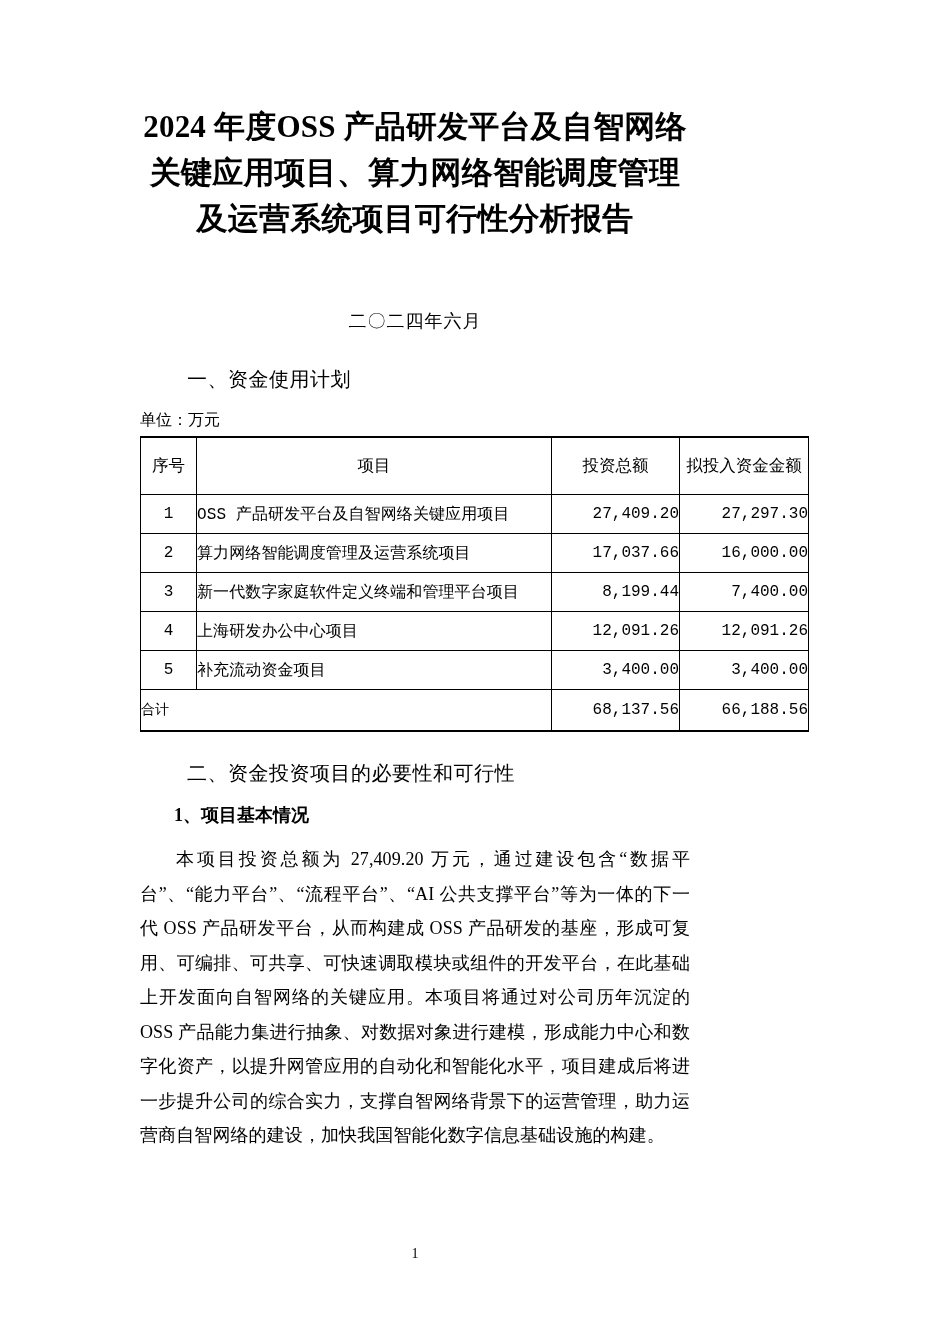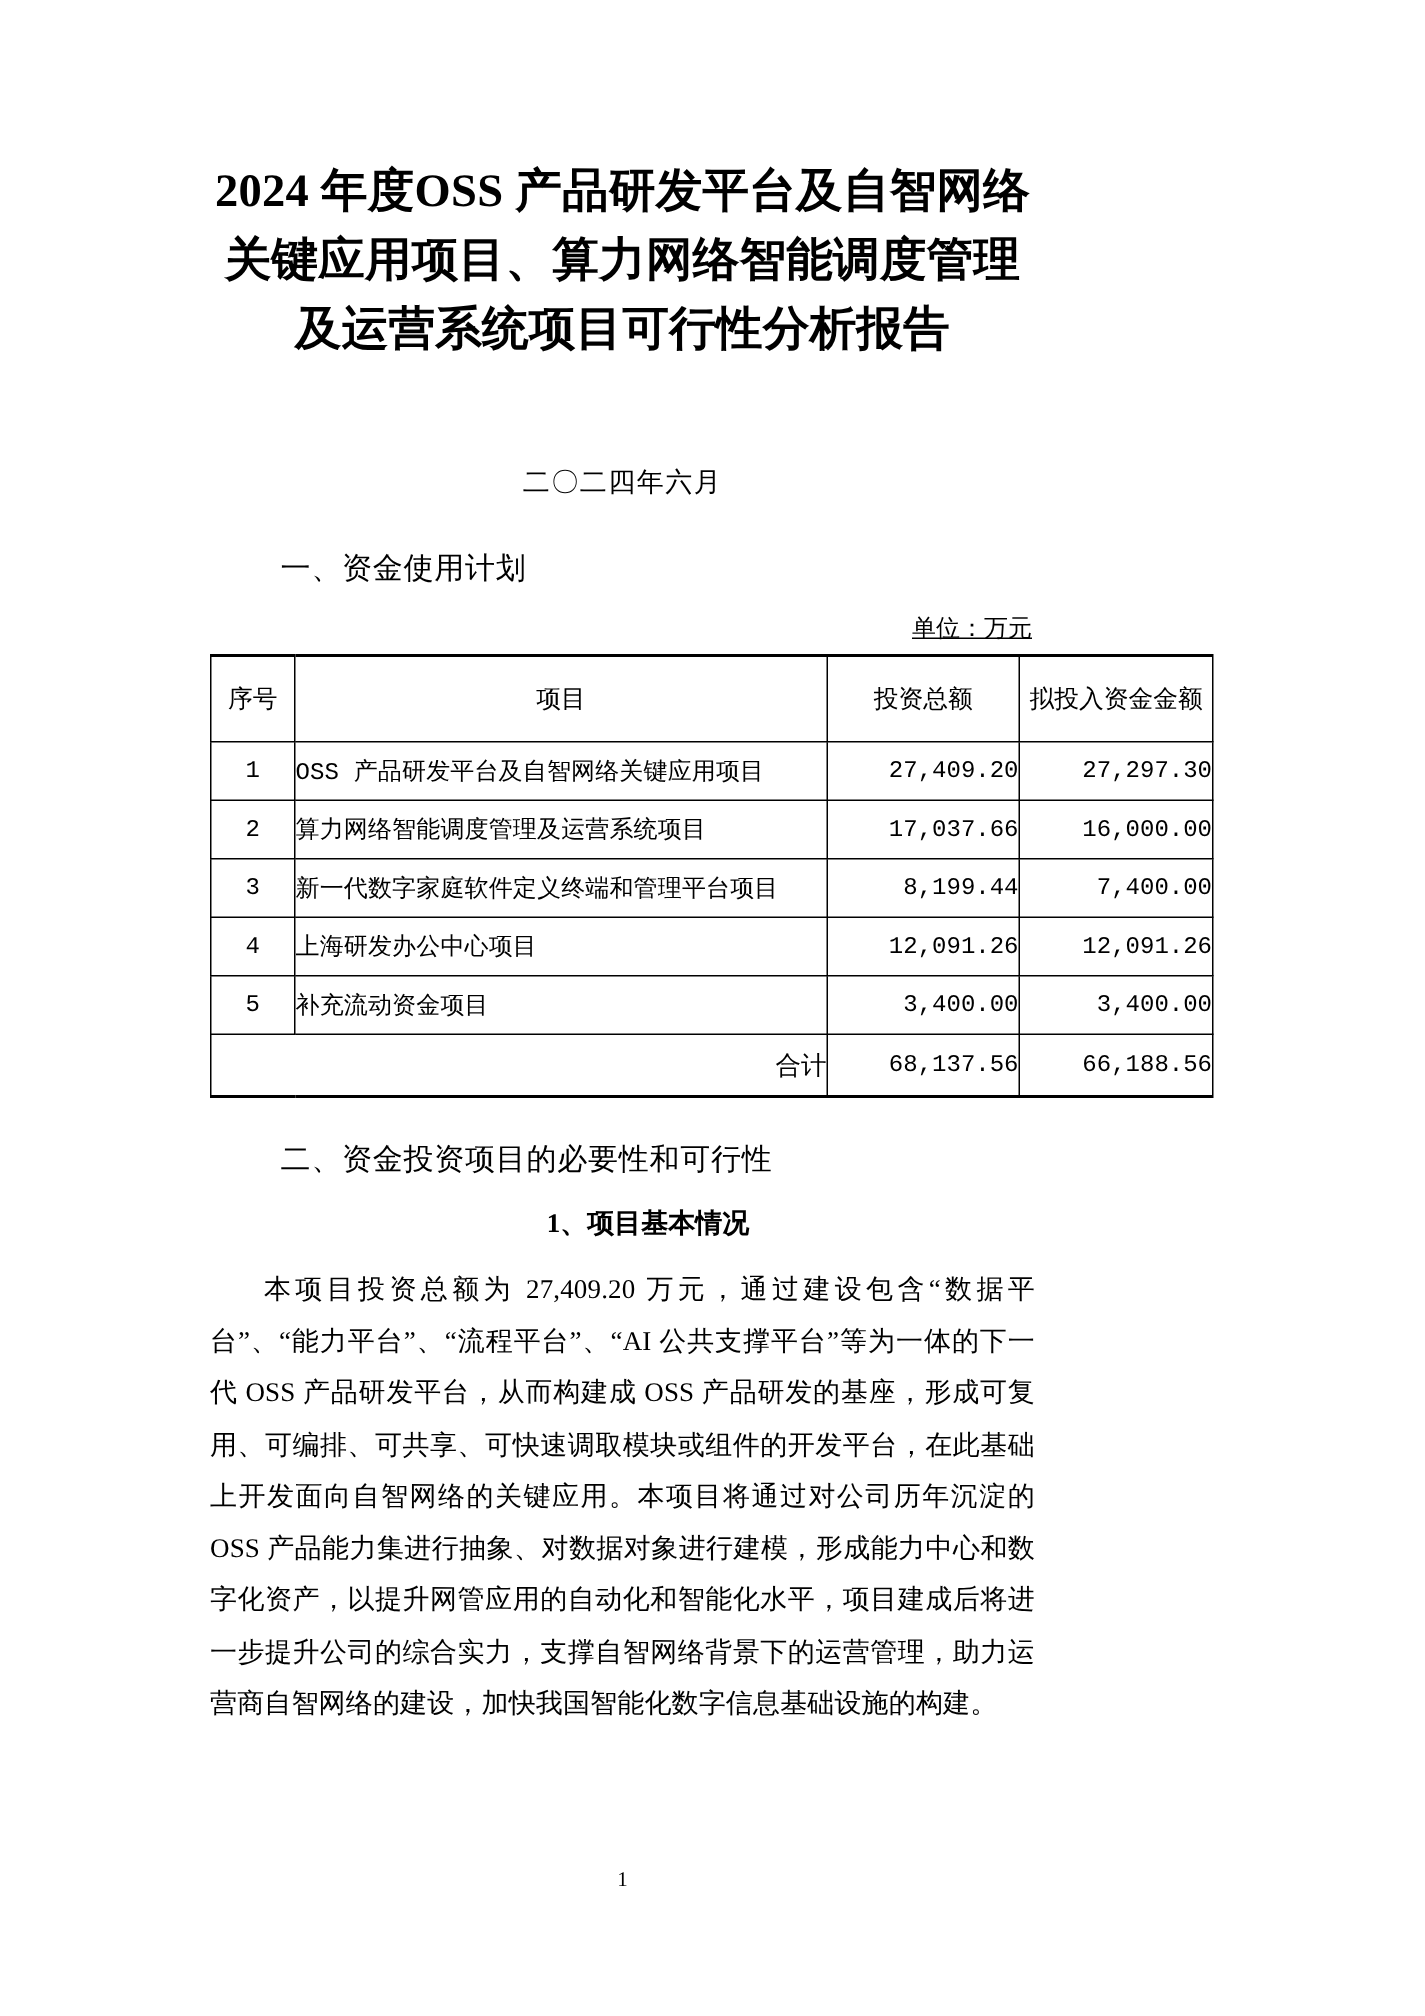--- a/index.html
+++ b/index.html
@@ -61,32 +61,29 @@
     line-height: 30px;
   }
   .h-sub b { font-weight: bold; }
   .h-num {
     margin: 0;
     padding-top: 11px;
     padding-left: 34px;
     font-size: 18px;
     line-height: 30px;
     font-weight: bold;
-    text-align: center;
   }
 
   
   .unit-label {
     margin: 0;
     padding-top: 14px;
-    text-align: right;
     font-size: 16px;
     line-height: 22px;
     padding-right: 2px;
-    text-decoration: underline;
   }
 
   
   .fund-table {
     margin-top: 5px;
     border-collapse: collapse;
     width: 668px;
     table-layout: fixed;
     font-size: 16px;
     font-family: Liberation Mono, monospace;
@@ -128,24 +125,24 @@
     letter-spacing: 0.1px;
   }
   .cell-num {
     text-align: right;
     padding-right: 7px;
     height: 38px;
     vertical-align: middle;
     font-size: 16px;
   }
   .total-label {
-    text-align: right;
+    text-align: left;
     height: 40px;
     vertical-align: middle;
-    font-size: 17px;
+    font-size: 14px;
   }
   .total-num {
     text-align: right;
     padding-right: 7px;
     height: 40px;
     vertical-align: middle;
     font-size: 16px;
     font-weight: bold;
   }
 

